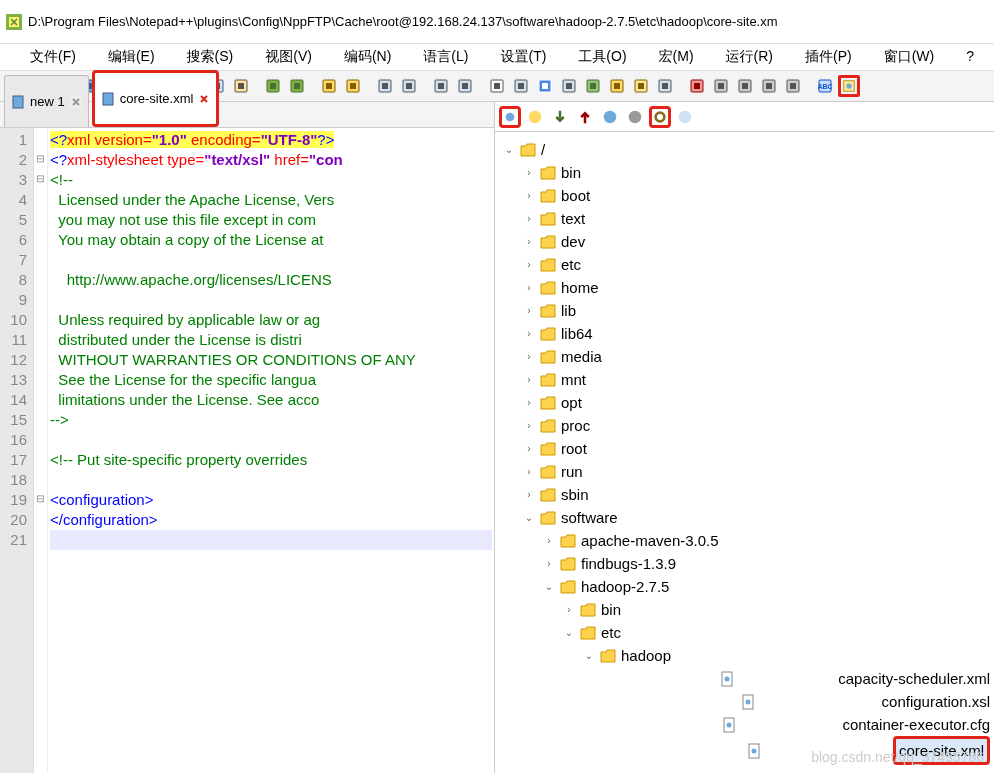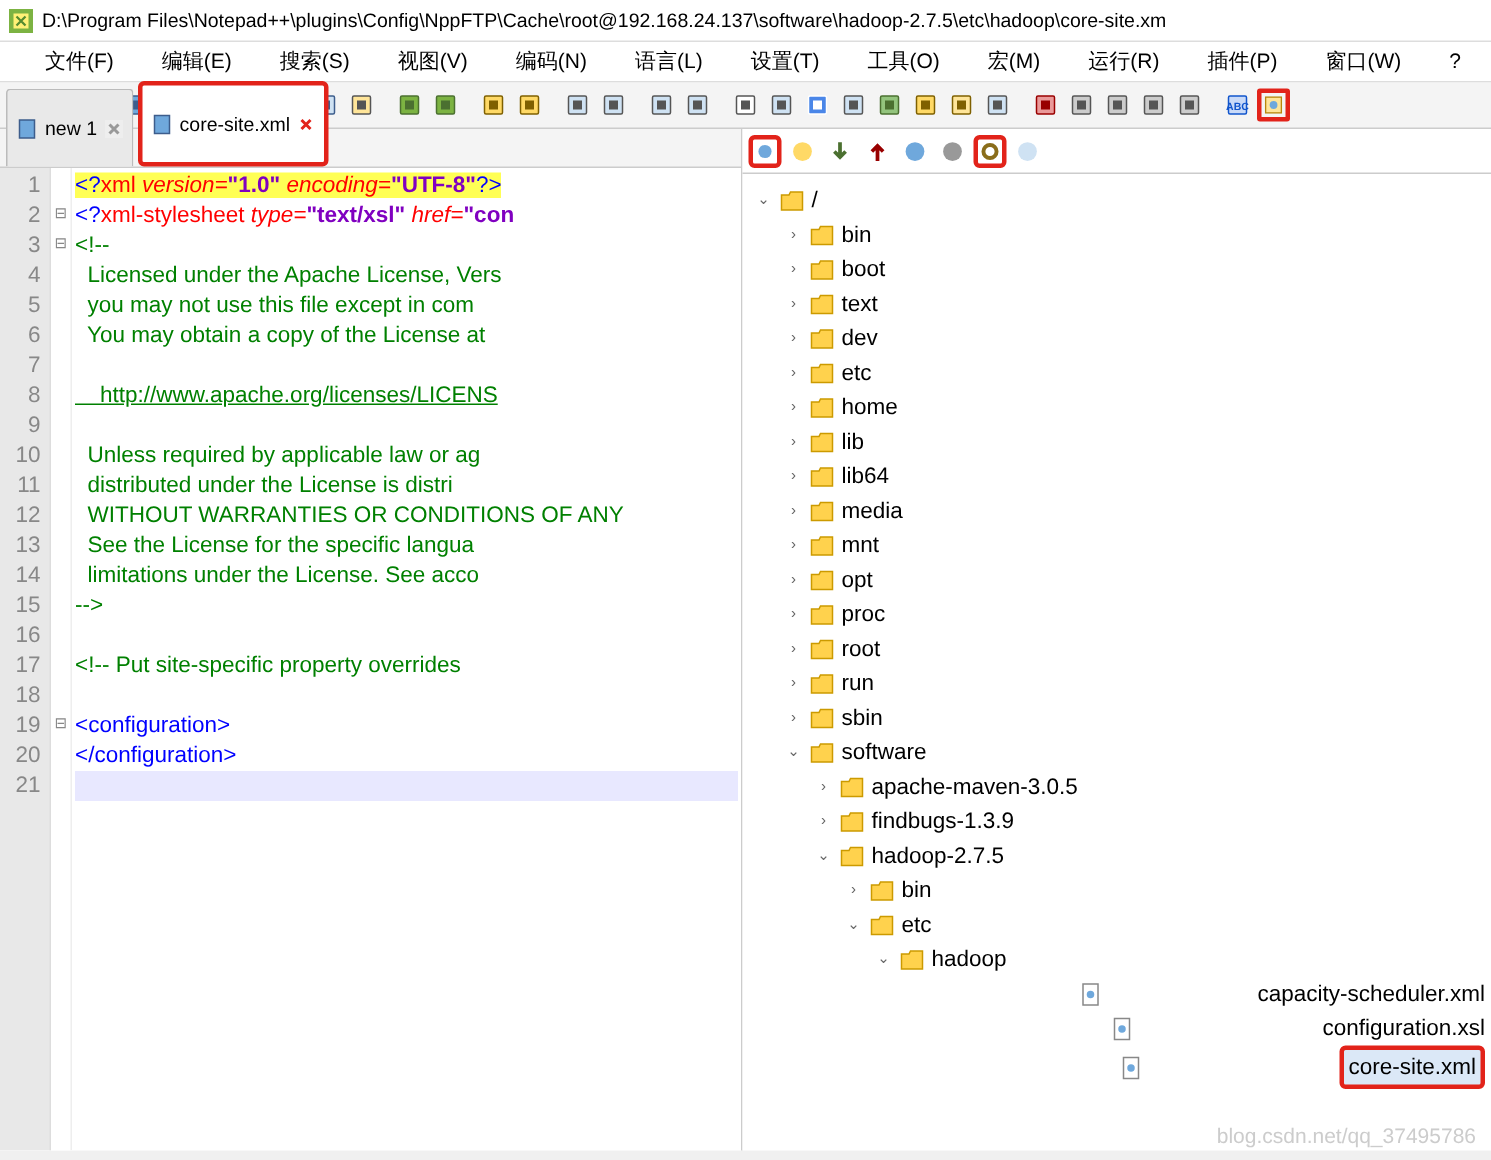--- a/index.html
+++ b/index.html
@@ -1,17 +1,17 @@
 <!DOCTYPE html>
 <html><head>
 <meta charset="utf-8">
 <style>
 * { margin:0; padding:0; box-sizing:border-box; font-family:"Microsoft YaHei","Segoe UI",sans-serif; }
 body { width:994px; height:773px; background:#f0f0f0; overflow:hidden; font-size:13px; }
-.titlebar { display:flex; align-items:center; background:#fff; height:28px; padding:2px 6px; border-bottom:1px solid #ddd; }
+.titlebar { display:flex; align-items:center; background:#fff; height:44px; padding:2px 6px; border-bottom:1px solid #ddd; }
 .titlebar .logo { width:16px; height:16px; margin-right:6px; }
 .titlebar .path { white-space:nowrap; overflow:hidden; }
 .menubar { display:flex; gap:10px; background:#fff; padding:4px 8px; font-size:14px; border-bottom:1px solid #ddd; }
 .menubar span { cursor:default;margin-left:22px; }
 .toolbar { display:flex; gap:2px; background:#f4f4f4; padding:4px 6px; border-bottom:1px solid #ccc; flex-wrap:nowrap; align-items:center; }
 .toolbar .tbtn { width:22px; height:22px; display:flex; align-items:center; justify-content:center; border:1px solid transparent; border-radius:2px; }
 .toolbar .tbtn svg { width:16px; height:16px; }
 .toolbar .sep { width:6px; }
 .red-box { border:3px solid #e2231a !important; border-radius:4px; padding:1px; }
 .workarea { display:flex; height:calc(773px - 28px - 30px - 34px); }
@@ -23,25 +23,25 @@
 .tab .tabicon { width:14px; height:14px; }
 .tab .close { width:12px; height:12px; }
 .code { flex:1; display:flex; font-family:Consolas,"Courier New",monospace; font-size:15px; overflow:hidden; }
 .gutter { background:#e8e8e8; color:#888; text-align:right; padding:2px 6px 2px 4px; line-height:20px; user-select:none; border-right:1px solid #ddd; min-width:34px; }
 .fold { width:14px; background:#fff; border-right:1px solid #eee; }
 .fold .fm { height:20px; display:flex; align-items:center; justify-content:center; color:#888; font-size:10px; }
 .src { flex:1; padding:2px 2px; line-height:20px; white-space:pre; overflow:hidden; color:#000; }
 .cursor-line { background:#e8e8ff; }
 .hl-yellow { background:#ffff55; }
 .xml-tag { color:#0000ff; }
-.xml-attr { color:#ff0000;font-style:italic; }
+.xml-attr { color:#ff0000; }
 .xml-str { color:#8000c0; font-weight:bold; }
 .xml-pi { color:#ff0000; }
 .comment { color:#008000; }
-.link { text-decoration:underline; }
+.link { }
 .ftp-title { font-family:Consolas,monospace; background:#f4f4f4; padding:3px 6px; border-bottom:1px solid #ccc; height:22px; }
 .ftp-toolbar { display:flex; gap:3px; padding:3px 4px; border-bottom:1px solid #ccc; align-items:center; height:30px; }
 .ftp-toolbar .tbtn { width:22px; height:22px; display:flex; align-items:center; justify-content:center; border:1px solid transparent; }
 .tree { flex:1; overflow:auto; padding:6px 4px; font-size:15px; line-height:23px; }
 .tree-row { display:flex; align-items:center; gap:5px; cursor:default; padding-left:4px; }
 .tree-row .arrow { width:12px; color:#666; font-size:10px; display:inline-block; text-align:center; }
 .tree-row .folder { width:16px; height:14px; }
 .tree-row .file { width:16px; height:16px; }
 .indent-1 { margin-left:20px; } .indent-2 { margin-left:40px; } .indent-3 { margin-left:60px; }
 .indent-4 { margin-left:80px; } .indent-5 { margin-left:100px;justify-content:space-between; }
@@ -582,19 +582,27 @@
             <circle cx="8" cy="8" r="2.5" fill="#6fa8dc"></circle>
           </svg>
           <span>configuration.xsl</span>
         </div>
         <div class="tree-row indent-5">
           <span class="arrow"></span>
           <svg class="file" viewBox="0 0 16 16">
             <rect x="3" y="1" width="10" height="14" fill="#fff" stroke="#888"></rect>
             <circle cx="8" cy="8" r="2.5" fill="#6fa8dc"></circle>
           </svg>
+          <span>container-executor.cfg</span>
+        </div>
+        <div class="tree-row indent-5">
+          <span class="arrow"></span>
+          <svg class="file" viewBox="0 0 16 16">
+            <rect x="3" y="1" width="10" height="14" fill="#fff" stroke="#888"></rect>
+            <circle cx="8" cy="8" r="2.5" fill="#6fa8dc"></circle>
+          </svg>
           <span class="file-selected">core-site.xml</span>
         </div>
       </div>
   </div>
 </div>
 
 <div class="watermark">blog.csdn.net/qq_37495786</div>
 
 </body></html>

